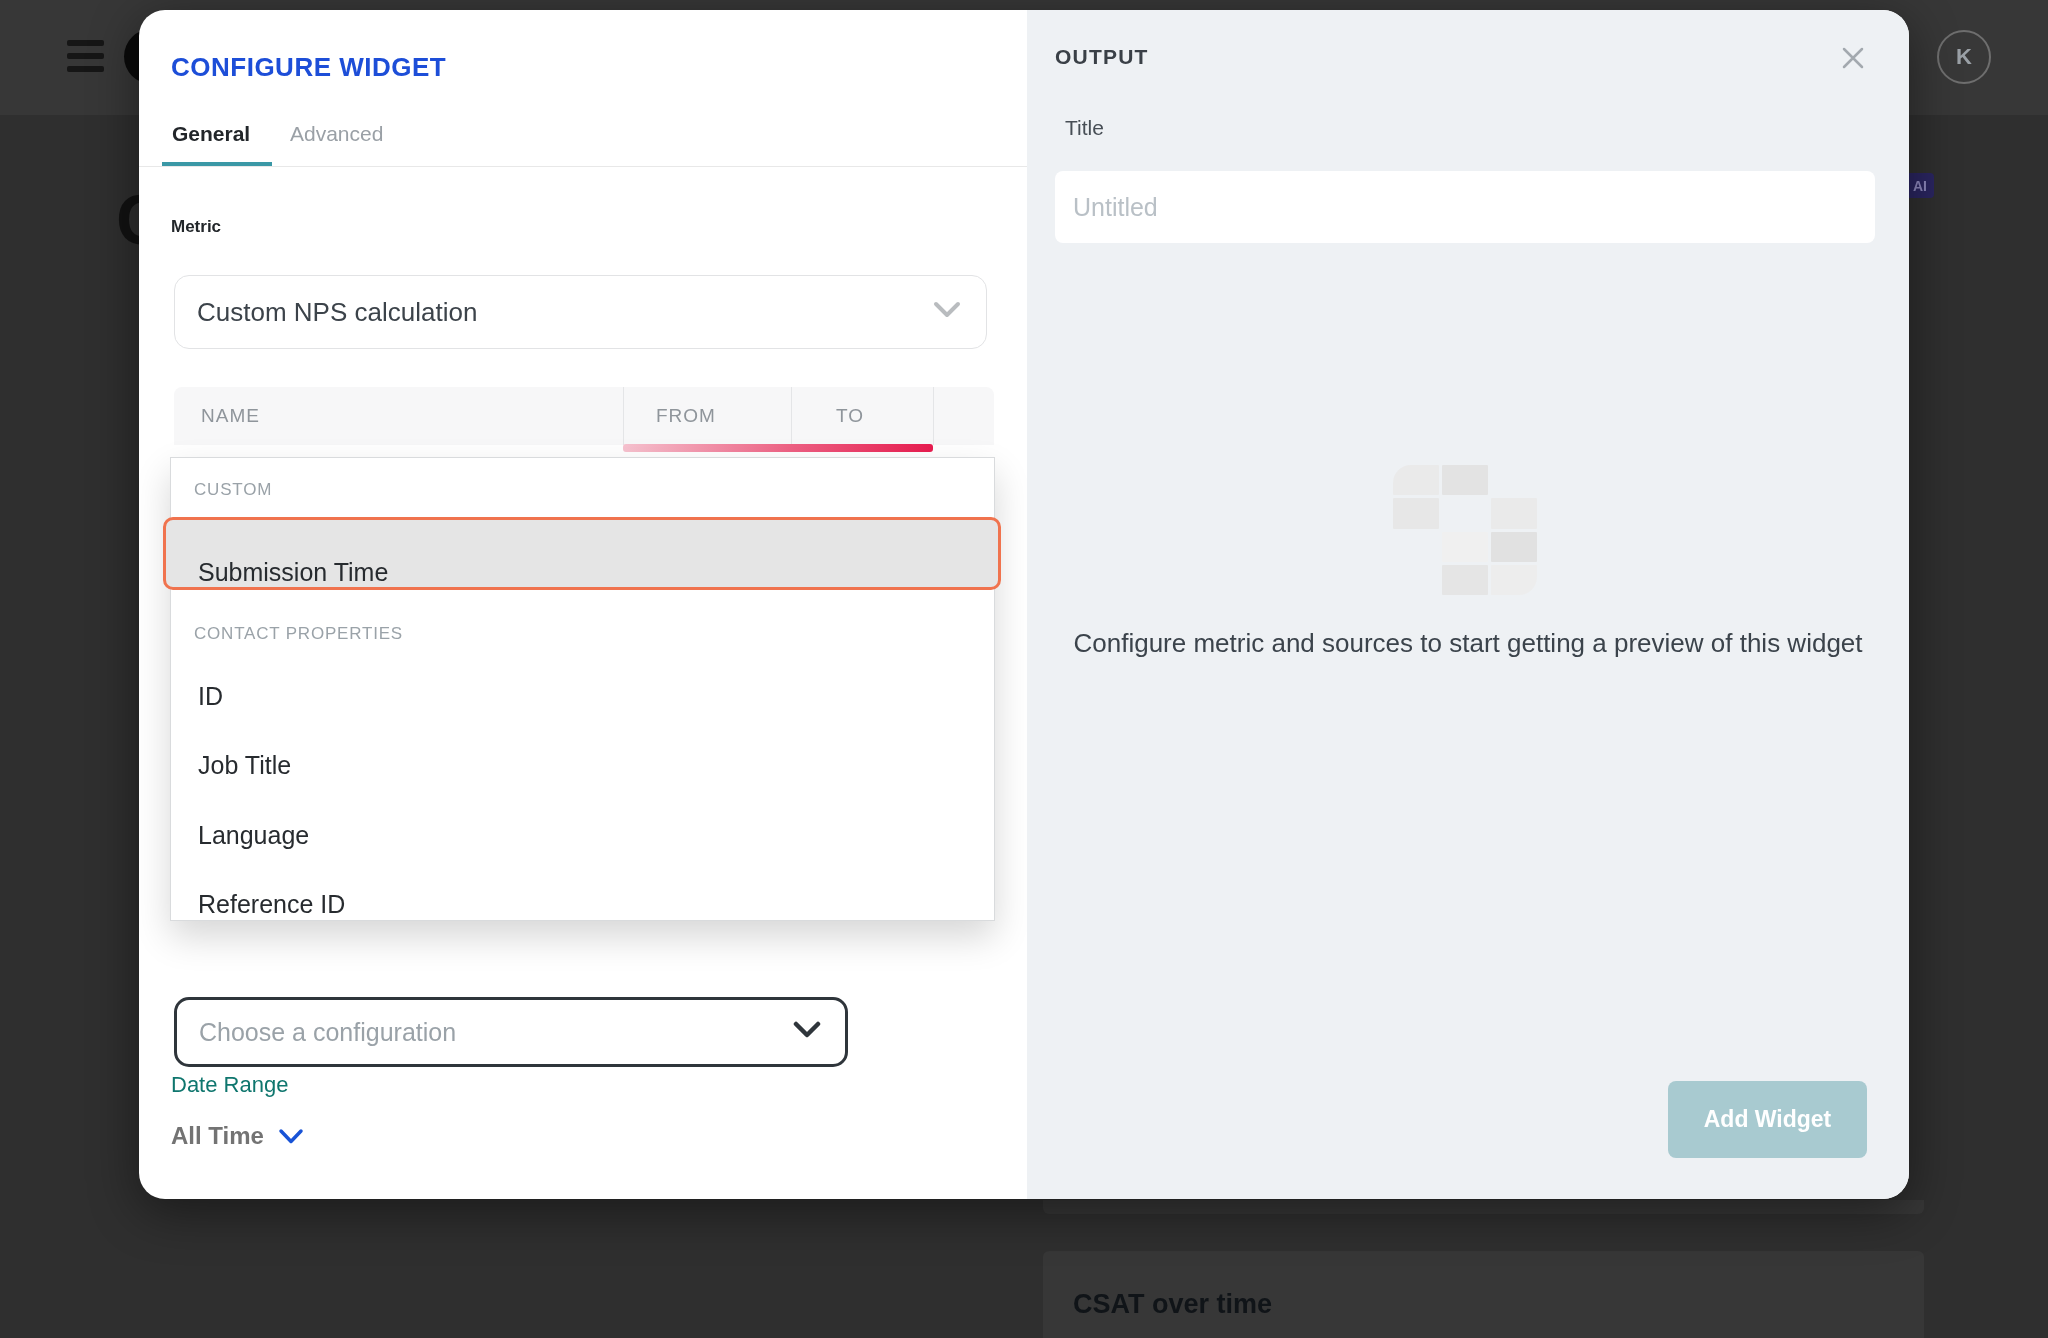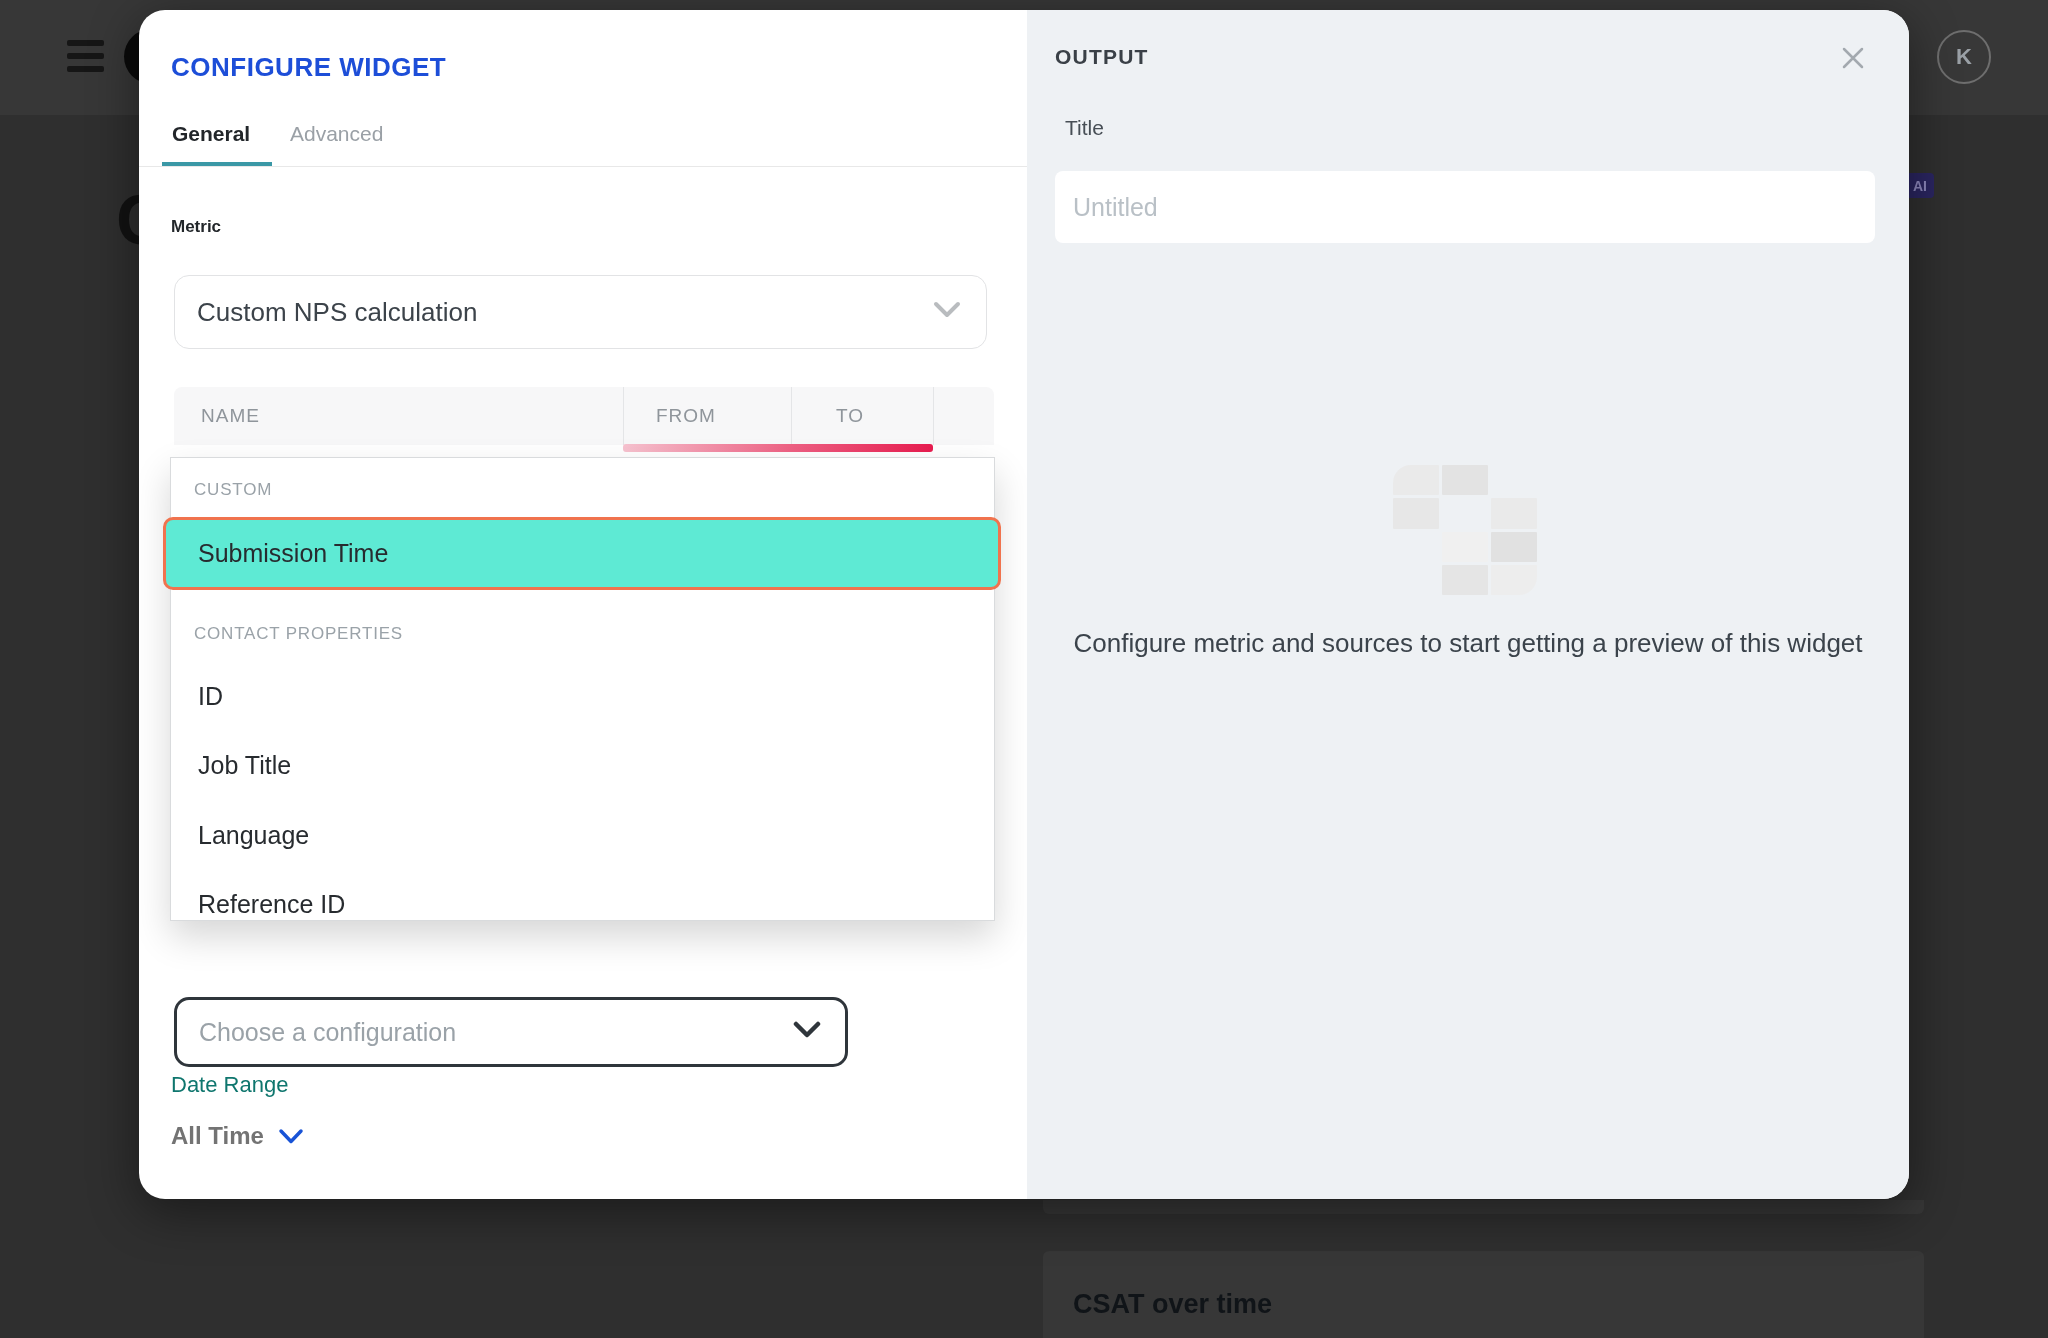--- a/index.html
+++ b/index.html
@@ -55,22 +55,22 @@
   .col-from{left:482px;}
   .col-to{left:662px;}
   .vline{position:absolute;top:0;width:1px;height:58px;background:#e4e5e7;}
   .range-bar{position:absolute;left:484px;top:434px;width:310px;height:8px;border-radius:3px;
     background:linear-gradient(90deg,#f7c3d0 0%,#ee5f82 55%,#e81c4f 100%);}
 
   .dd-panel{position:absolute;left:31px;top:447px;width:825px;height:464px;background:#ffffff;
     border:1px solid #d9dbdd;box-sizing:border-box;box-shadow:0 16px 34px rgba(0,0,0,0.16);}
   .dd-group{position:absolute;left:23px;font-size:17px;letter-spacing:0.8px;color:#9aa2a8;}
   .dd-item{position:absolute;left:27px;font-size:25px;color:#272b2f;cursor:pointer;}
-  .dd-highlight{position:absolute;left:-8px;top:59px;width:838px;height:73px;background:#5eead4;
-    border:3px solid #f0734e;border-radius:10px;box-sizing:border-box;display:flex;align-items:center;cursor:pointer;}
+  .dd-highlight{position:absolute;left:-8px;top:59px;width:838px;height:73px;background:#e5e5e5;
+    border:3px solid #f0734e;border-radius:10px;box-sizing:border-box;display:flex;align-items:flex-end;cursor:pointer;}
   .dd-highlight .txt{margin-left:32px;font-size:25px;color:#272b2f;}
 
   .config-select{position:absolute;left:35px;top:987px;width:674px;height:70px;border:3px solid #2f353b;background:#fff;}
   .config-select .ph{margin-left:22px;font-size:25px;color:#9aa2a8;}
 
   .daterange-label{position:absolute;left:32px;top:1062px;font-size:22px;color:#0f766e;}
   .alltime{position:absolute;left:32px;top:1112px;display:flex;align-items:center;cursor:pointer;}
   .alltime .txt{font-size:24px;font-weight:bold;color:#737373;}
   .alltime svg{margin-left:14px;}
 
@@ -205,16 +205,17 @@
         <div class="g7"></div>
           <div class="g8"></div>
           <div class="g9"></div>
         <div class="g10"></div>
           <div class="g11"></div>
           <div class="g12"></div>
       </div>
 
       <div class="empty-msg">Configure metric and sources to start getting a preview of this widget</div>
 
+      <button class="add-btn">Add Widget</button>
     </div>
 
   </div>
 </div>
 
 </body></html>

